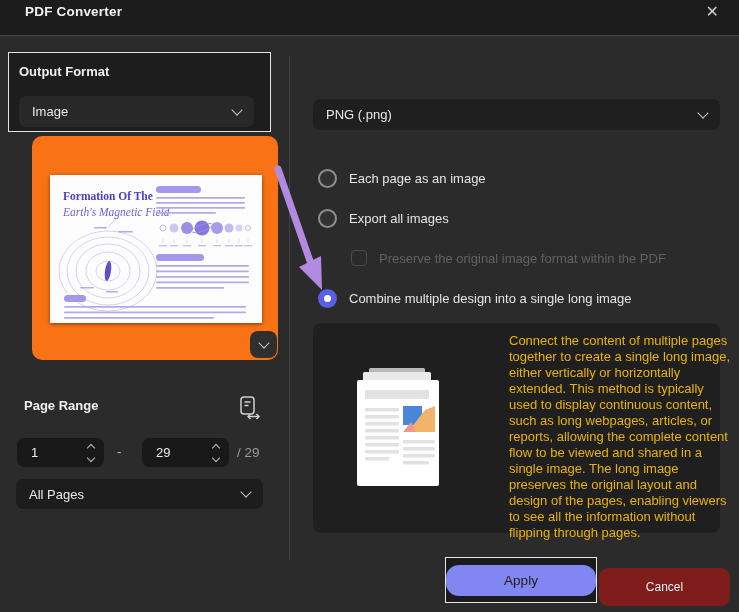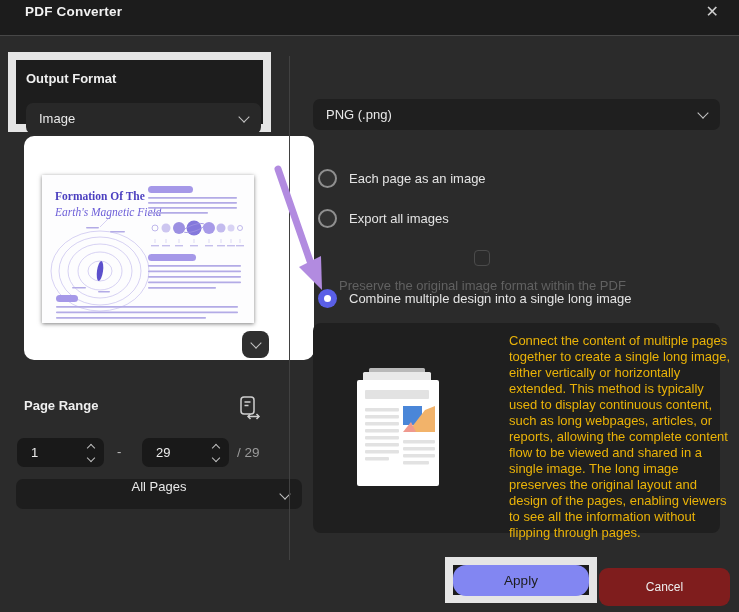--- a/index.html
+++ b/index.html
@@ -19,45 +19,45 @@
   .close-btn{margin-left:auto;color:#cfcfcf;font-size:16px;line-height:1;cursor:default;padding:2px 4px;}
   
   .dd{
     position:absolute;display:flex;align-items:center;box-sizing:border-box;
     padding:0 13px;border-radius:7px;font-size:13px;color:#e9e9e9;
   }
   .chev{width:7px;height:7px;border-right:1.6px solid #c4c4c4;border-bottom:1.6px solid #c4c4c4;
     transform:rotate(45deg);margin-left:auto;margin-top:-4px;flex:0 0 auto;}
   .label{position:absolute;font-size:13px;font-weight:bold;color:#efefef;}
   
-  .hl{border:8px solid #e5e5e5;border-radius:0;box-sizing:border-box;position:absolute;background:#1d1d1d;}
+  .hl{border:1px solid #e5e5e5;border-radius:0;box-sizing:border-box;position:absolute;background:#1d1d1d;}
   
   .output-hl{left:8px;top:52px;width:263px;height:80px;}
   .output-label{left:10px;top:11px;position:absolute;font-size:13px;font-weight:bold;color:#efefef;}
   .image-dd{left:10px;top:43px;width:235px;height:31px;background:#282828;position:absolute;
     display:flex;align-items:center;box-sizing:border-box;padding:0 13px;border-radius:7px;
     font-size:13px;color:#e9e9e9;}
-  .preview-box{position:absolute;left:24px;top:136px;width:290px;height:224px;background:#ffffff;border-radius:10px;}
+  .preview-box{position:absolute;left:32px;top:136px;width:246px;height:224px;background:#f97316;border-radius:10px;}
   .thumb{position:absolute;left:18px;top:39px;width:212px;height:148px;box-shadow:0 1px 4px rgba(0,0,0,.5);}
   .preview-chev-btn{position:absolute;left:218px;top:195px;width:27px;height:27px;background:#2f2f2f;
     border-radius:8px;display:flex;align-items:center;justify-content:center;}
   .preview-chev-btn .chev{margin:0 0 3px 0;}
   .pr-label{left:24px;top:398px;}
   .pr-icon{position:absolute;left:236px;top:395px;width:26px;height:26px;}
   .spin{position:absolute;width:87px;height:29px;background:#191919;border-radius:7px;
     display:flex;align-items:center;box-sizing:border-box;padding:0 10px 0 14px;font-size:13px;color:#ececec;}
   .spin1{left:17px;top:438px;}
   .spin2{left:142px;top:438px;}
   .spin-chevs{margin-left:auto;display:flex;flex-direction:column;gap:4px;align-items:center;}
   .spin-chevs .c{width:5px;height:5px;border-right:1.4px solid #bdbdbd;border-bottom:1.4px solid #bdbdbd;}
   .spin-chevs .up{transform:rotate(225deg);}
   .spin-chevs .dn{transform:rotate(45deg);}
   .dash{position:absolute;left:117px;top:444px;color:#c0c0c0;font-size:13px;}
   .total{position:absolute;left:237px;top:445px;color:#9a9a9a;font-size:13.5px;}
-  .all-pages-dd{left:16px;top:479px;width:286px;height:30px;background:#1d1d1d;flex-direction:column;}
+  .all-pages-dd{left:16px;top:479px;width:247px;height:30px;background:#1d1d1d;}
   
   .vdiv{position:absolute;left:289px;top:56px;width:1px;height:504px;background:#414141;}
   
   .if-label{left:314px;top:61px;margin-top:48px;}
   .png-dd{left:313px;top:99px;width:407px;height:31px;background:#1f1f1f;}
   .opt-row{position:absolute;display:flex;align-items:center;gap:12px;}
   .radio{width:19px;height:19px;border-radius:50%;box-sizing:border-box;flex:0 0 auto;
     background:#323232;border:2px solid #8f8f8f;}
   .radio.sel{background:#5a5fe6;border:none;display:flex;align-items:center;justify-content:center;}
   .radio.sel .dot{width:7px;height:7px;border-radius:50%;background:#fff;}
@@ -221,21 +221,21 @@
   </div>
 
   <div class="opt-row" style="left:318px;top:169px;">
     <span class="radio"></span>
     <span class="opt-label">Each page as an image</span>
   </div>
   <div class="opt-row" style="left:318px;top:209px;">
     <span class="radio"></span>
     <span class="opt-label">Export all images</span>
   </div>
-  <div class="cb-row" style="left:339px;top:250px;flex-direction:column;">
+  <div class="cb-row" style="left:351px;top:250px;">
     <span class="cbox"></span>
     <span class="cb-label">Preserve the original image format within the PDF</span>
   </div>
   <div class="opt-row" style="left:318px;top:289px;">
     <span class="radio sel">
         <span class="dot"></span>
       </span>
     <span class="opt-label">Combine multiple design into a single long image</span>
   </div>
 

